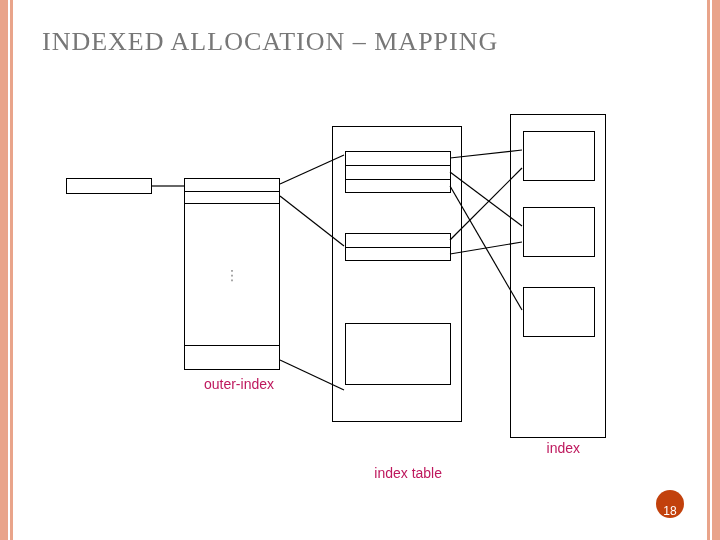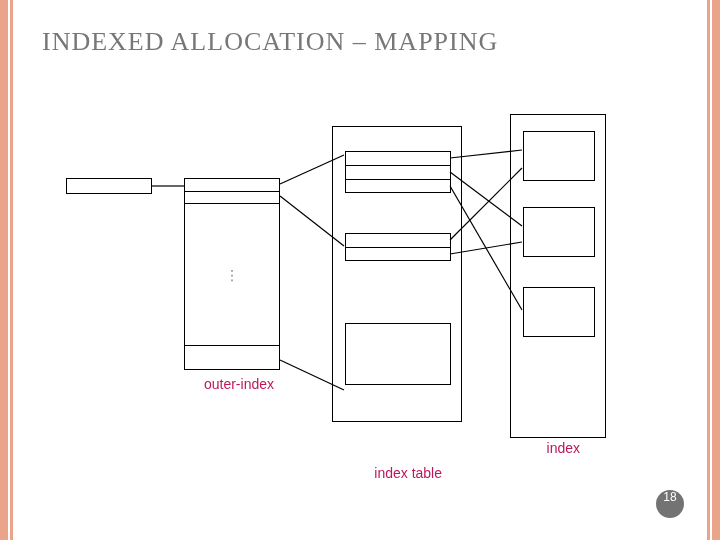--- a/index.html
+++ b/index.html
@@ -96,25 +96,25 @@
   .label-outer { left: 194px; top: 376px; width: 80px; }
   .label-index { left: 352px; top: 445px; width: 90px; margin-top: 20px; }
   .label-file  { left: 540px; top: 440px; width: 40px; }
 
   .slide-num {
     position: absolute;
     right: 36px;
     bottom: 22px;
     width: 28px; height: 28px;
     border-radius: 50%;
-    background: #737373;
+    background: #c2410c;
     color: #fff;
     font-family: Arial, sans-serif;
     font-size: 12px;
-    display:flex; align-items:flex-start; justify-content:center;
+    display:flex; align-items:flex-end; justify-content:center;
   }
 
   svg.lines {
     position:absolute;
     left:0; top:0;
     width:720px; height:540px;
     pointer-events:none;
   }
   svg.lines line {
     stroke:#000;

